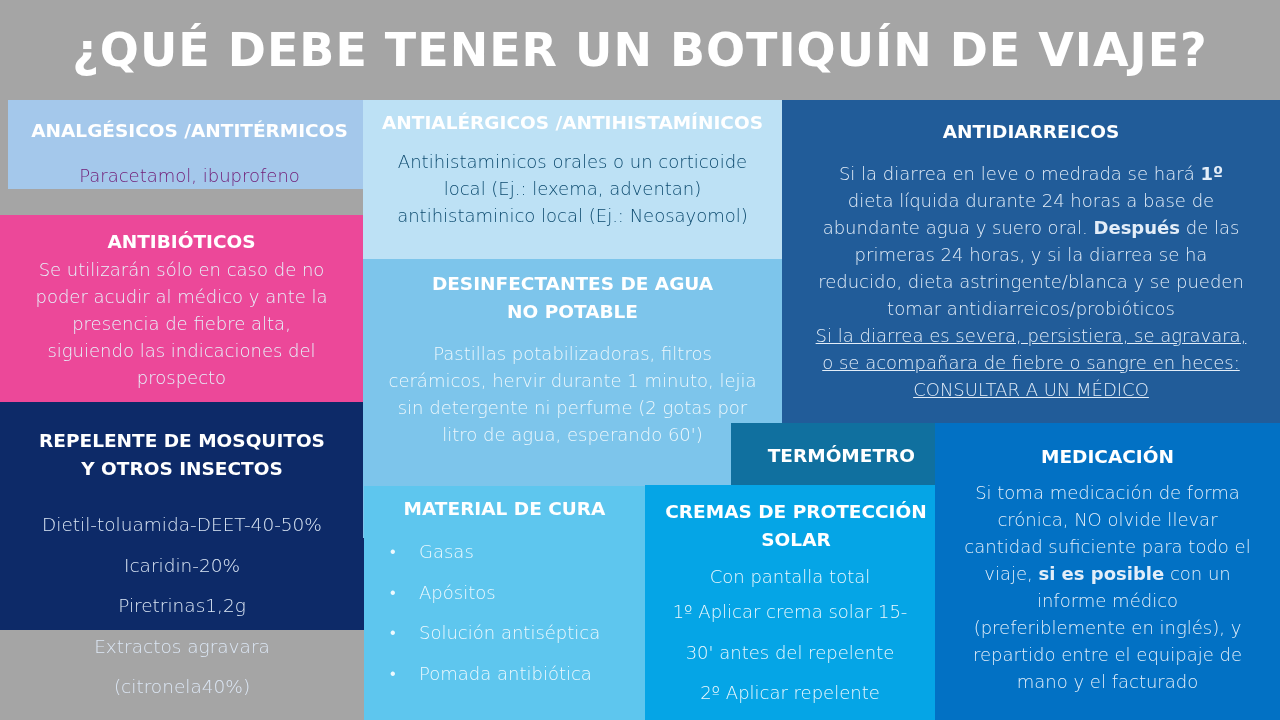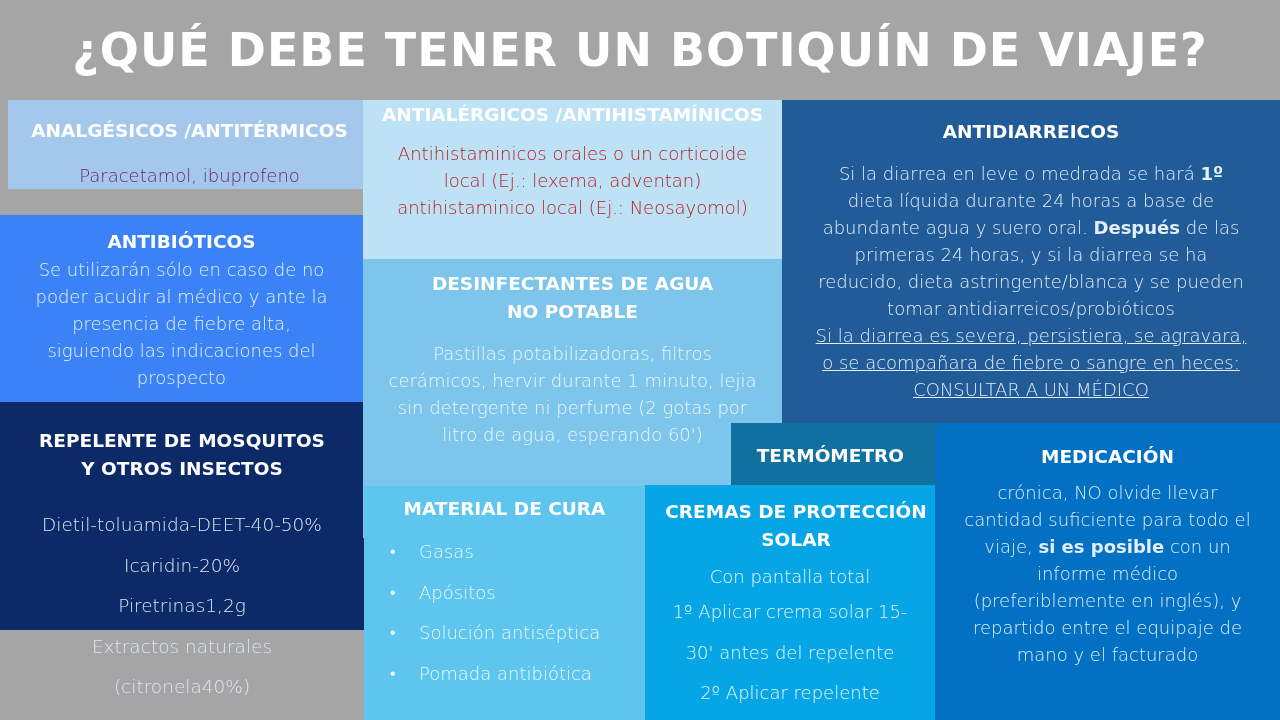--- a/index.html
+++ b/index.html
@@ -16,42 +16,42 @@
     .block { position: absolute; text-align: center; color: #ffffff; }
     .title { font-family: "DejaVu Sans", sans-serif; font-weight: bold; font-size: 18.5px; line-height: 28px; }
     .body { font-family: "DejaVu Sans", sans-serif; font-weight: 300; font-size: 18px; line-height: 27px; }
     .b { font-weight: bold; }
     .u { text-decoration: underline; }
 
     #analgesicos { left: 8px; top: 100px; width: 363px; height: 89px; background: #a4c8eb; }
     #analgesicos .title { margin-top: 17px; }
     #analgesicos .body { margin-top: 17px; color: #701a75; }
 
-    #antibioticos { left: 0; top: 215px; width: 363px; height: 187px; background: #3b82f6; }
+    #antibioticos { left: 0; top: 215px; width: 363px; height: 187px; background: #ec4899; }
     #antibioticos .title { margin-top: 13px; }
     #antibioticos .body { color: #e6f4fb; }
 
     #repelente { left: 0; top: 402px; width: 364px; height: 228px; background: #0d2a68; }
     #repelente .title { margin-top: 25px; line-height: 28px; }
     #repelente .list { margin-top: 22px; }
     #repelente .list div { font-size: 18.5px; line-height: 40.5px; font-weight: 300; color: #dce7f5; }
 
     #antialergicos { left: 363px; top: 100px; width: 419px; height: 159px; background: #bde1f5; }
-    #antialergicos .title { margin-top: 1px; }
-    #antialergicos .body { margin-top: 11px; color: #b91c1c; }
+    #antialergicos .title { margin-top: 9px; }
+    #antialergicos .body { margin-top: 11px; color: #0c4a6e; }
 
     #desinfectantes { left: 363px; top: 259px; width: 419px; height: 279px; background: #7dc5eb; }
     #desinfectantes .title { margin-top: 11px; }
     #desinfectantes .body { margin-top: 14px; color: #eef8fd; }
 
     #antidiarreicos { left: 782px; top: 100px; width: 498px; height: 323px; background: #215c99; }
     #antidiarreicos .title { margin-top: 18px; }
     #antidiarreicos .body { margin-top: 14px; color: #e3edf8; }
 
-    #termometro { left: 731px; top: 423px; width: 204px; height: 62px; background: #10709f; display:flex; align-items:center; justify-content:flex-end; padding-right: 31px; }
+    #termometro { left: 731px; top: 423px; width: 204px; height: 62px; background: #10709f; display:flex; align-items:center; justify-content:flex-end; padding-right: 20px; }
     #termometro .title { margin-top: 4px; }
 
     #material { left: 364px; top: 486px; width: 281px; height: 234px; background: #5ec6ee; text-align: left; }
     #material .title { text-align: center; margin-top: 9px; }
     #material ul { list-style: none; margin-top: 9px; }
     #material li { font-size: 18px; font-weight: 300; line-height: 40.5px; color: #eef9fe; padding-left: 26px; display:flex; }
     #material li .dot { width: 29px; font-size: 16px; }
 
     #cremas { left: 645px; top: 485px; width: 290px; height: 235px; background: #05a5e6; }
     #cremas .title { margin-top: 13px; padding-left: 12px; }
@@ -87,21 +87,21 @@
 
 <div class="block" id="repelente">
   <div class="title">
     <div>REPELENTE DE MOSQUITOS</div>
     <div>Y OTROS INSECTOS</div>
   </div>
   <div class="list">
     <div>Dietil-toluamida-DEET-40-50%</div>
     <div>Icaridin-20%</div>
     <div>Piretrinas1,2g</div>
-    <div>Extractos naturales</div>
+    <div>Extractos agravara</div>
     <div>(citronela40%)</div>
   </div>
 </div>
 
 <div class="block" id="antialergicos">
   <div class="title">ANTIALÉRGICOS /ANTIHISTAMÍNICOS</div>
   <div class="body">
     <div>Antihistaminicos orales o un corticoide</div>
     <div>local (Ej.: lexema, adventan)</div>
     <div>antihistaminico local (Ej.: Neosayomol)</div>
@@ -169,20 +169,21 @@
   </div>
   <div class="line1">Con pantalla total</div>
   <div class="line">1º Aplicar crema solar 15-</div>
   <div class="line">30' antes del repelente</div>
   <div class="line">2º Aplicar repelente</div>
 </div>
 
 <div class="block" id="medicacion">
   <div class="title">MEDICACIÓN</div>
   <div class="body">
+    <div>Si toma medicación de forma</div>
     <div>crónica, NO olvide llevar</div>
     <div>cantidad suficiente para todo el</div>
     <div><span>viaje, </span><span class="b">si es posible</span><span> con un</span></div>
     <div>informe médico</div>
     <div>(preferiblemente en inglés), y</div>
     <div>repartido entre el equipaje de</div>
     <div>mano y el facturado</div>
   </div>
 </div>
 

